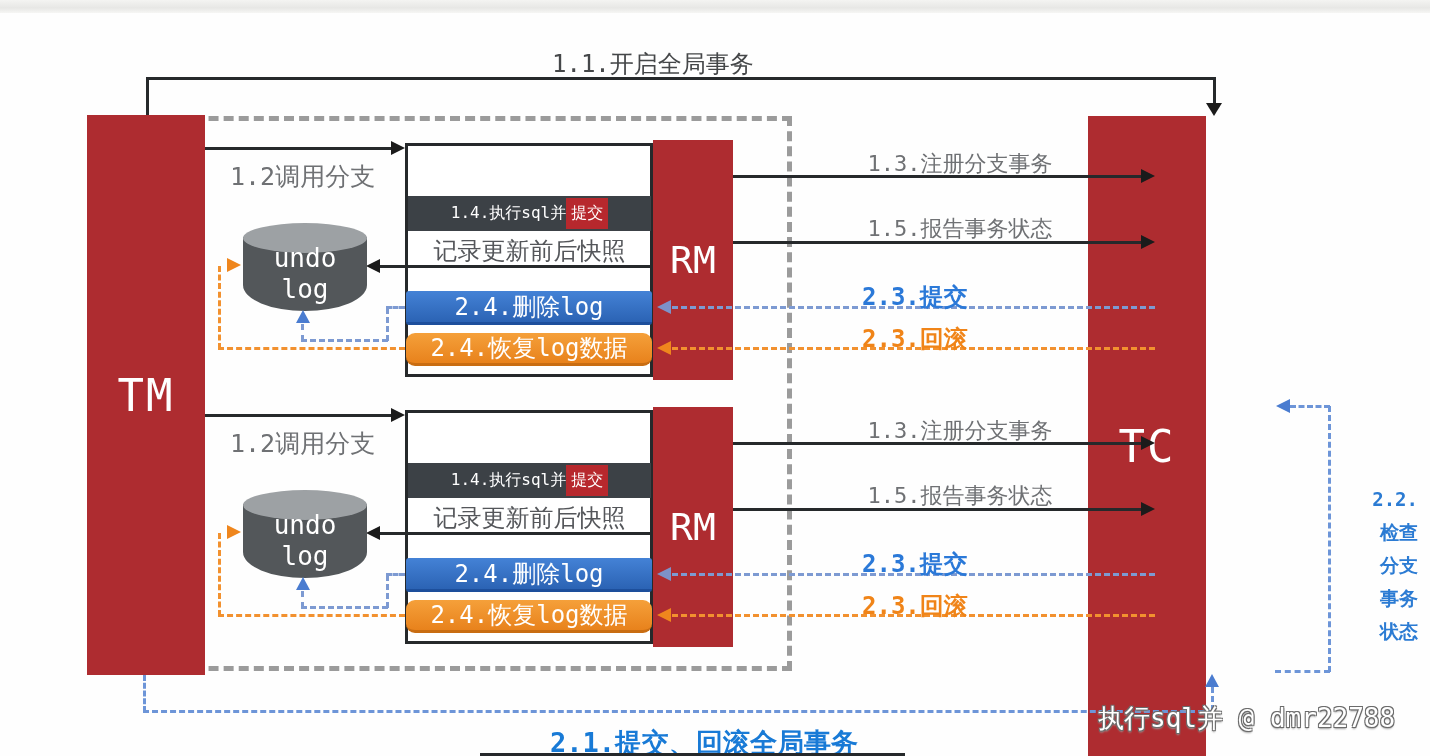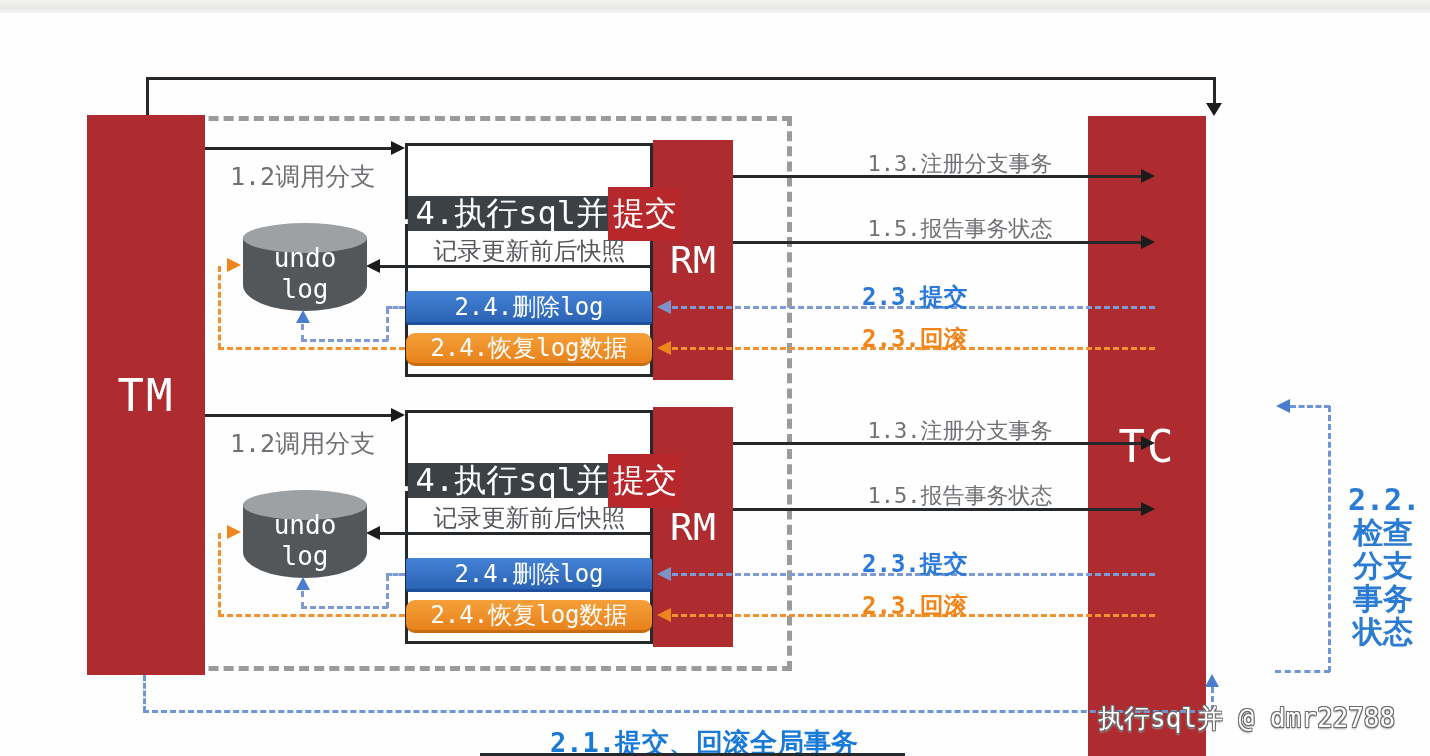--- a/index.html
+++ b/index.html
@@ -29,56 +29,57 @@
         font-size:44px;letter-spacing:2px;}
   
   .dashed-rect{position:absolute;border:5px dashed #9b9b9b;box-sizing:border-box;}
   
   .section{position:absolute;left:0;width:1430px;height:245px;}
   .white-box{position:absolute;left:405px;top:0;width:248px;height:234px;background:#fff;
              border:3px solid #26292b;box-sizing:border-box;}
   .rm-red{position:absolute;left:653px;top:-3px;width:80px;height:240px;background:#ae2c30;color:#fff;
           display:flex;align-items:center;justify-content:center;font-size:38px;}
   .dark-bar{position:absolute;left:408px;top:53px;width:243px;height:35px;background:#3c4146;color:#fff;
-            display:flex;align-items:center;justify-content:center;font-size:32px;white-space:nowrap;}
+            display:flex;align-items:center;justify-content:center;font-size:16px;white-space:nowrap;}
   .hl-red{background:#b7282d;padding:5px 5px;margin:-5px 0;}
   .snapshot{position:absolute;left:408px;top:92px;width:243px;text-align:center;font-size:24px;color:#54565a;white-space:nowrap;}
   .blue-box{position:absolute;left:406px;top:148px;width:246px;height:31px;border-radius:3px;
             background:linear-gradient(#4482d6,#2b63b4);border-bottom:3px solid #1d4f9c;
             color:#fff;display:flex;align-items:center;justify-content:center;font-size:24px;}
   .orange-box{position:absolute;left:406px;top:190px;width:246px;height:30px;border-radius:9px;
             background:linear-gradient(#f5a03a,#e8821c);border-bottom:3px solid #c96d12;
             color:#fff;display:flex;align-items:center;justify-content:center;font-size:24px;}
   .cyl{position:absolute;left:243px;top:80px;width:124px;height:88px;}
   .cyl-body{position:absolute;left:0;top:14px;width:124px;height:74px;background:#53575a;
             border-radius:0 0 62px 62px / 0 0 26px 26px;}
   .cyl-top{position:absolute;left:0;top:0;width:124px;height:30px;background:#9da1a4;border-radius:50%;}
   .cyl-text{position:absolute;left:0;top:20px;width:124px;text-align:center;color:#fff;font-size:26px;line-height:31px;}
   
   .glabel{position:absolute;color:#6f7174;font-size:22px;white-space:nowrap;}
   .blabel{position:absolute;color:#2b79d8;font-size:24px;font-weight:bold;white-space:nowrap;}
   .olabel{position:absolute;color:#f08418;font-size:24px;font-weight:bold;white-space:nowrap;}
   .top-strip{position:absolute;left:0;top:0;width:1430px;height:13px;
              background:linear-gradient(#f4f4f2,#e7e7e5 60%,#f6f6f4);}
-  .v-text{position:absolute;left:1348px;top:483px;width:70px;color:#2b7bd3;font-size:30px;
-          font-weight:bold;line-height:33px;text-align:center;}
+  .v-text{position:absolute;left:1348px;top:483px;width:70px;color:#2b7bd3;font-size:19px;
+          font-weight:bold;line-height:33px;text-align:right;}
   .watermark{position:absolute;left:1098px;top:701px;font-size:26px;color:#fff;white-space:nowrap;
              text-shadow:-1px -1px 0 #6b6b6b,1px -1px 0 #6b6b6b,-1px 1px 0 #6b6b6b,1px 1px 0 #6b6b6b,0 2px 2px #9a9a9a;}
 </style>
 </head>
 <body>
 
 <div id="stage">
 
   <div class="top-strip"></div>
 
   <div class="vline" style="left:146px;top:78px;height:38px;"></div>
   <div class="hline" style="left:146px;top:77px;width:1070px;"></div>
   <div class="vline" style="left:1213px;top:78px;height:27px;"></div>
   <div class="ar ar-d-black" style="left:1206px;top:103px;"></div>
+  <div class="glabel" style="left:552px;top:48px;color:#454749;font-size:24px;">1.1.开启全局事务</div>
 
   <div class="dashed-rect" style="left:118px;top:116px;width:674px;height:555px;"></div>
 
   <div class="node" style="left:87px;top:115px;width:118px;height:560px;">
     <span>TM</span>
   </div>
   <div class="node" style="left:1088px;top:116px;width:118px;height:660px;text-align:right;">
     <span>TC</span>
   </div>
 

